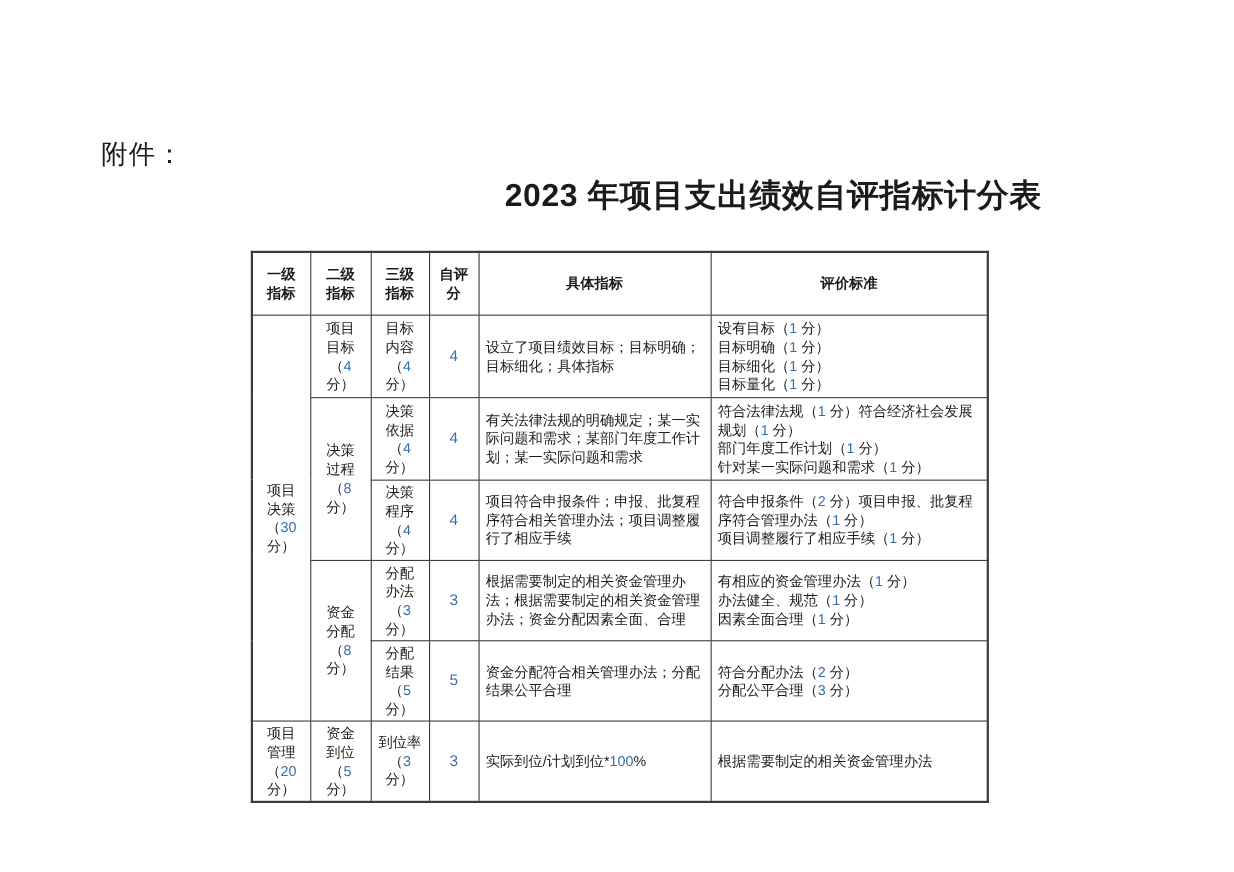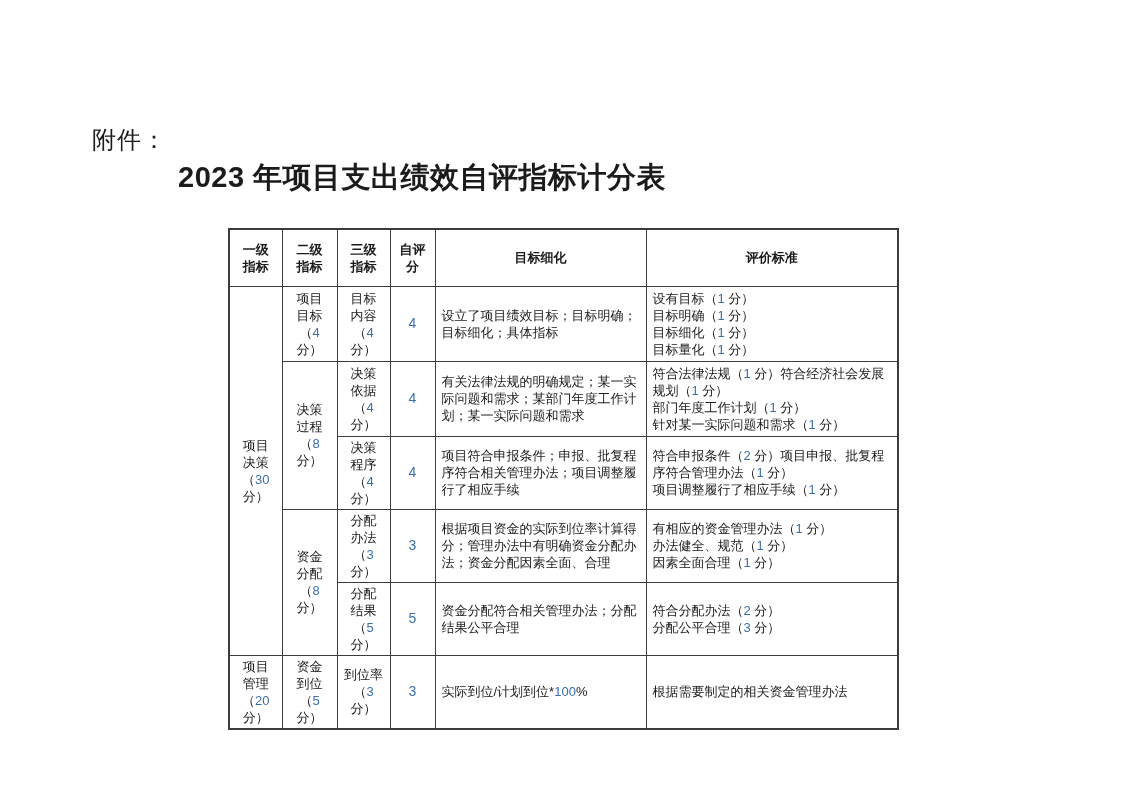--- a/index.html
+++ b/index.html
@@ -24,21 +24,21 @@
     top: 124px;
     font-size: 24px;
     font-family: "Liberation Serif", serif;
     letter-spacing: 1px;
   }
   .doc-title {
     position: absolute;
     left: 178px;
     top: 158px;
     width: 769px;
-    text-align: left;
+    text-align: right;
     font-size: 29px;
     font-weight: 700;
     letter-spacing: 0.5px;
     font-family: "Liberation Sans", sans-serif;
   }
   table.score-table {
     position: absolute;
     left: 228px;
     top: 228px;
     border-collapse: collapse;
@@ -87,21 +87,21 @@
   </colgroup>
   <thead>
     <tr style="height:57px">
       <th>一级
 指标</th>
       <th>二级
 指标</th>
       <th>三级
 指标</th>
       <th>自评分</th>
-      <th>目标细化</th>
+      <th>具体指标</th>
       <th>评价标准</th>
     </tr>
   </thead>
   <tbody>
     <tr style="height:70px">
       <td rowspan="5" class="wd">项目
 决策
 （<span class="digit">30</span> 分）</td>
       <td class="wd">项目
 目标
@@ -139,21 +139,21 @@
 项目调整履行了相应手续（<span class="digit">1</span> 分）</td>
     </tr>
     <tr style="height:58px">
       <td rowspan="2" class="wd">资金
 分配
 （<span class="digit">8</span> 分）</td>
       <td class="wd">分配
 办法
 （<span class="digit">3</span> 分）</td>
       <td class="wd score-cell"><span class="digit">3</span></td>
-      <td class="wd text-left">根据项目资金的实际到位率计算得分；管理办法中有明确资金分配办法；资金分配因素全面、合理</td>
+      <td class="wd text-left">根据需要制定的相关资金管理办法；根据需要制定的相关资金管理办法；资金分配因素全面、合理</td>
       <td class="wd text-left">有相应的资金管理办法（<span class="digit">1</span> 分）
 办法健全、规范（<span class="digit">1</span> 分）
 因素全面合理（<span class="digit">1</span> 分）</td>
     </tr>
     <tr style="height:57px">
       <td class="wd">分配
 结果
 （<span class="digit">5</span> 分）</td>
       <td class="wd score-cell"><span class="digit">5</span></td>
       <td class="wd text-left">资金分配符合相关管理办法；分配结果公平合理</td>

